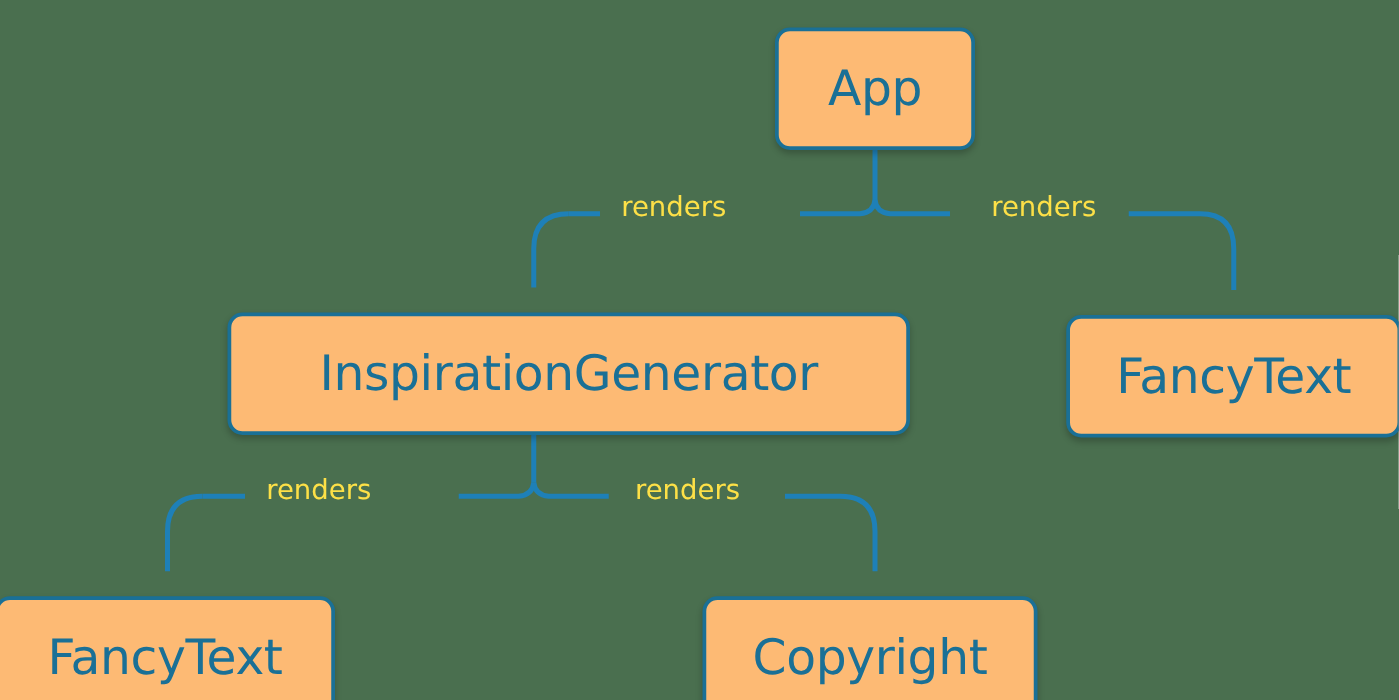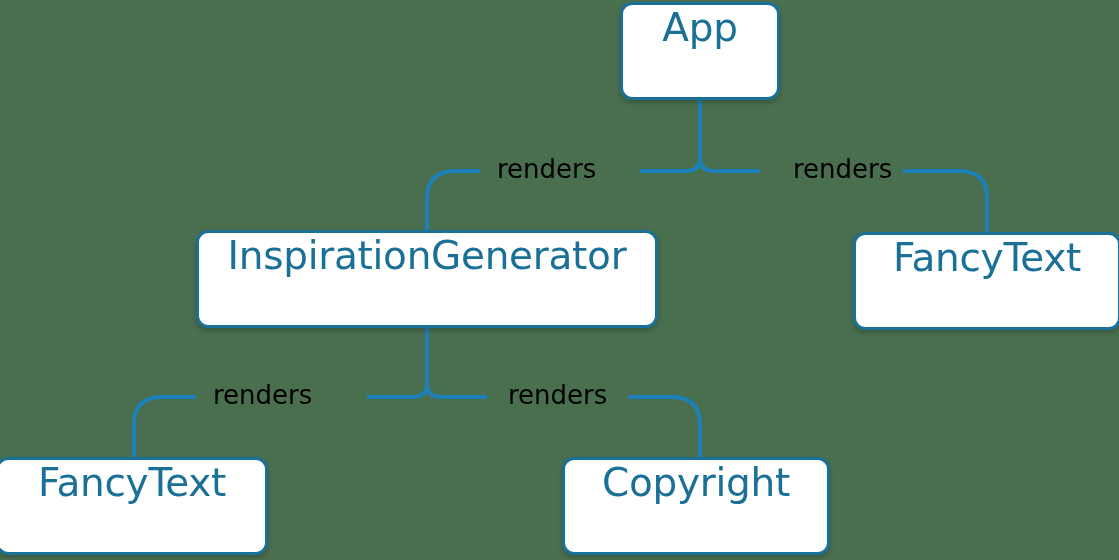--- a/index.html
+++ b/index.html
@@ -21,38 +21,39 @@
   #connector-layer {
     position: absolute;
     left: 0;
     top: 0;
     width: 1119px;
     height: 560px;
   }
   .node {
     position: absolute;
     box-sizing: border-box;
-    background: #ffffff;
+    background: #fdba74;
     border: 3px solid #1a7096;
     border-radius: 12px;
     color: #1a7096;
     display: flex;
-    align-items: flex-start;
+    align-items: center;
     justify-content: center;
     font-size: 39px;
     font-weight: 400;
     letter-spacing: -0.3px;
     box-shadow: 0 3px 5px rgba(0,0,0,0.22);
     z-index: 2;
     white-space: nowrap;
+    margin-top: 20px;
   }
   .edge-label {
     position: absolute;
-    color: #000000;
-    font-size: 26px;
+    color: #fde047;
+    font-size: 22px;
     font-weight: 400;
     white-space: nowrap;
     z-index: 3;
     line-height: 1;
   }
 </style>
 </head>
 <body>
 
 <div id="diagram-root">
@@ -80,21 +81,21 @@
 
       <path d="M 628,397 L 672,397"></path>
       <path d="M 672,397 Q 700,397 700,425 L 700,457"></path>
     </g>
   </svg>
 
   <div class="node" style="left:620px; top:2px; width:160px; height:98px;">
     <span>App</span>
   </div>
 
-  <div class="node" style="left:196px; top:230px; width:462px; height:98px;">
+  <div class="node" style="left:182px; top:230px; width:546px; height:98px;">
     <span>InspirationGenerator</span>
   </div>
 
   <div class="node" style="left:853px; top:232px; width:268px; height:98px;">
     <span>FancyText</span>
   </div>
 
   <div class="node" style="left:-4px; top:457px; width:272px; height:98px;">
     <span>FancyText</span>
   </div>

